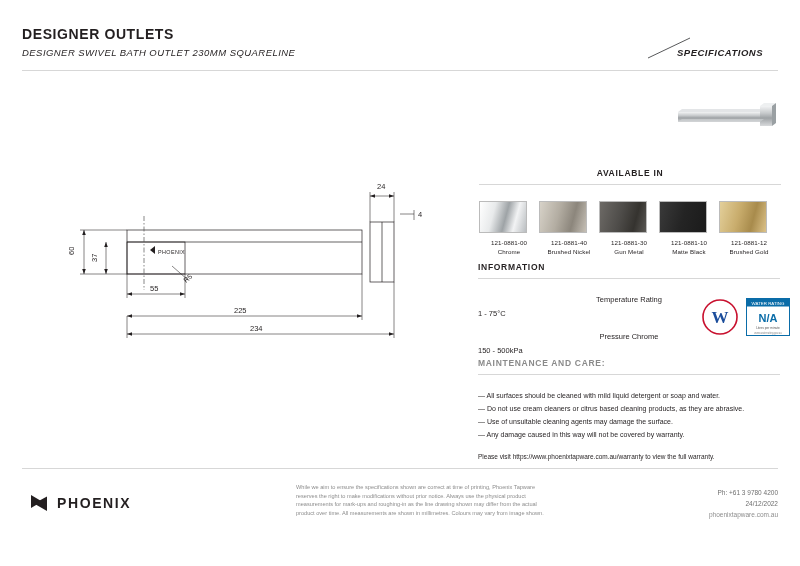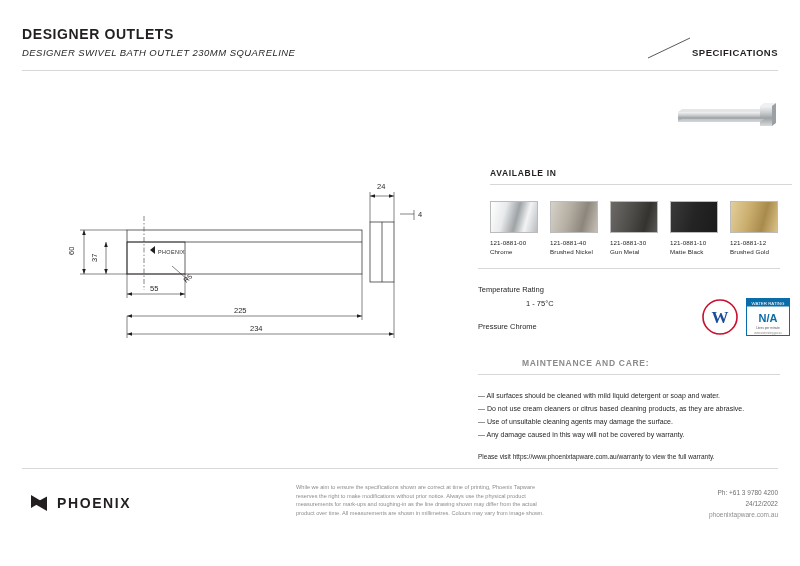--- a/index.html
+++ b/index.html
@@ -16,22 +16,22 @@
   
   .hdr-title{
     position:absolute;left:22px;top:26px;
     font-size:14px;font-weight:bold;letter-spacing:.6px;
   }
   .hdr-sub{
     position:absolute;left:22px;top:47px;
     font-size:9.5px;letter-spacing:.45px;color:#231f20;font-style:italic;
   }
   .hdr-spec{
-    position:absolute;right:22px;top:47px;
-    font-size:9.5px;font-weight:bold;letter-spacing:.5px;
+    position:absolute;right:37px;top:47px;
+    font-size:9.5px;font-weight:bold;letter-spacing:.5px;font-style:italic;
   }
   .hdr-slash{
     position:absolute;right:108px;top:36px;
     width:46px;height:24px;
   }
   .hdr-rule{
     position:absolute;left:22px;right:22px;top:70px;
     height:1px;background:#d7d7d7;
   }
 
@@ -40,36 +40,36 @@
     position:absolute;left:668px;top:100px;width:112px;height:42px;
   }
 
   
   .drawing{position:absolute;left:22px;top:170px;width:430px;height:200px;}
   .sec-title{
     font-size:8.5px;font-weight:bold;letter-spacing:.7px;color:#231f20;
   }
   .sec-rule{height:1px;background:#d7d7d7;margin-top:6px;}
 
-  .avail{position:absolute;left:490px;top:168px;width:302px;}
+  .avail{position:absolute;left:479px;top:168px;width:302px;text-align:center;}
   .swatches{display:flex;gap:0;margin-top:16px;}
   .sw{width:60px;}
   .sw .chip{width:46px;height:30px;border:0.5px solid #bbb;}
   .sw .code{font-size:6.2px;margin-top:6px;color:#231f20;letter-spacing:.1px;}
   .sw .nm{font-size:6.2px;margin-top:2px;color:#231f20;letter-spacing:.1px;}
 
   .info{position:absolute;left:478px;top:262px;width:302px;}
   .info-body{margin-top:14px;font-size:7.5px;line-height:14px;color:#231f20;}
-  .info-body .lbl{display:block;}
-  .info-body .val{display:block;margin-bottom:9px;margin-left:48px;}
+  .info-body .lbl{display:block;text-align:center;}
+  .info-body .val{display:block;margin-bottom:9px;}
 
   .badges{position:absolute;left:700px;top:297px;display:flex;align-items:center;gap:6px;}
 
   .maint{position:absolute;left:478px;top:358px;width:302px;}
-  .maint .sec-title{color:#8a8a8a;margin-left:44px;}
+  .maint .sec-title{color:#8a8a8a;}
   .maint ul{margin:14px 0 0 0;padding:0;list-style:none;}
   .maint li{font-size:7px;line-height:13px;color:#231f20;}
   .maint .note{margin-top:12px;font-size:6.5px;color:#231f20;}
 
   
   .foot-rule{position:absolute;left:22px;right:22px;top:468px;height:1px;background:#d7d7d7;}
   .logo{position:absolute;left:28px;top:492px;display:flex;align-items:center;gap:7px;}
   .logo-txt{font-size:14px;font-weight:bold;letter-spacing:1.6px;color:#231f20;}
   .disclaimer{
     position:absolute;left:296px;top:483px;width:250px;
@@ -218,25 +218,27 @@
       </div>
       <div class="sw">
         <div class="chip" style="background:linear-gradient(105deg,#e3cf9a 0%,#c9ad6d 40%,#a88b4c 70%,#dcc289 100%);"></div>
         <div class="code">121-0881-12</div>
         <div class="nm">Brushed Gold</div>
       </div>
     </div>
   </div>
 
   <div class="info">
+    <div class="sec-title">INFORMATION</div>
     <div class="sec-rule"></div>
     <div class="info-body">
       <span class="lbl">Temperature Rating</span>
       <span class="val">1 - 75°C</span>
       <span class="lbl">Pressure Chrome</span>
+      <span class="val">150 - 500kPa</span>
     </div>
   </div>
 
   <div class="badges">
     <svg width="40" height="40" viewBox="0 0 40 40">
       <circle cx="20" cy="20" r="17" fill="#ffffff" stroke="#c8102e" stroke-width="1.6"></circle>
       <text x="20" y="26" font-size="17" font-weight="bold" text-anchor="middle" font-family="Liberation Serif, serif" fill="#1b4d9b">W</text>
     </svg>
     <svg width="44" height="38" viewBox="0 0 44 38">
       <rect x="0.5" y="0.5" width="43" height="37" fill="#ffffff" stroke="#0a6ca8" stroke-width="1"></rect>

